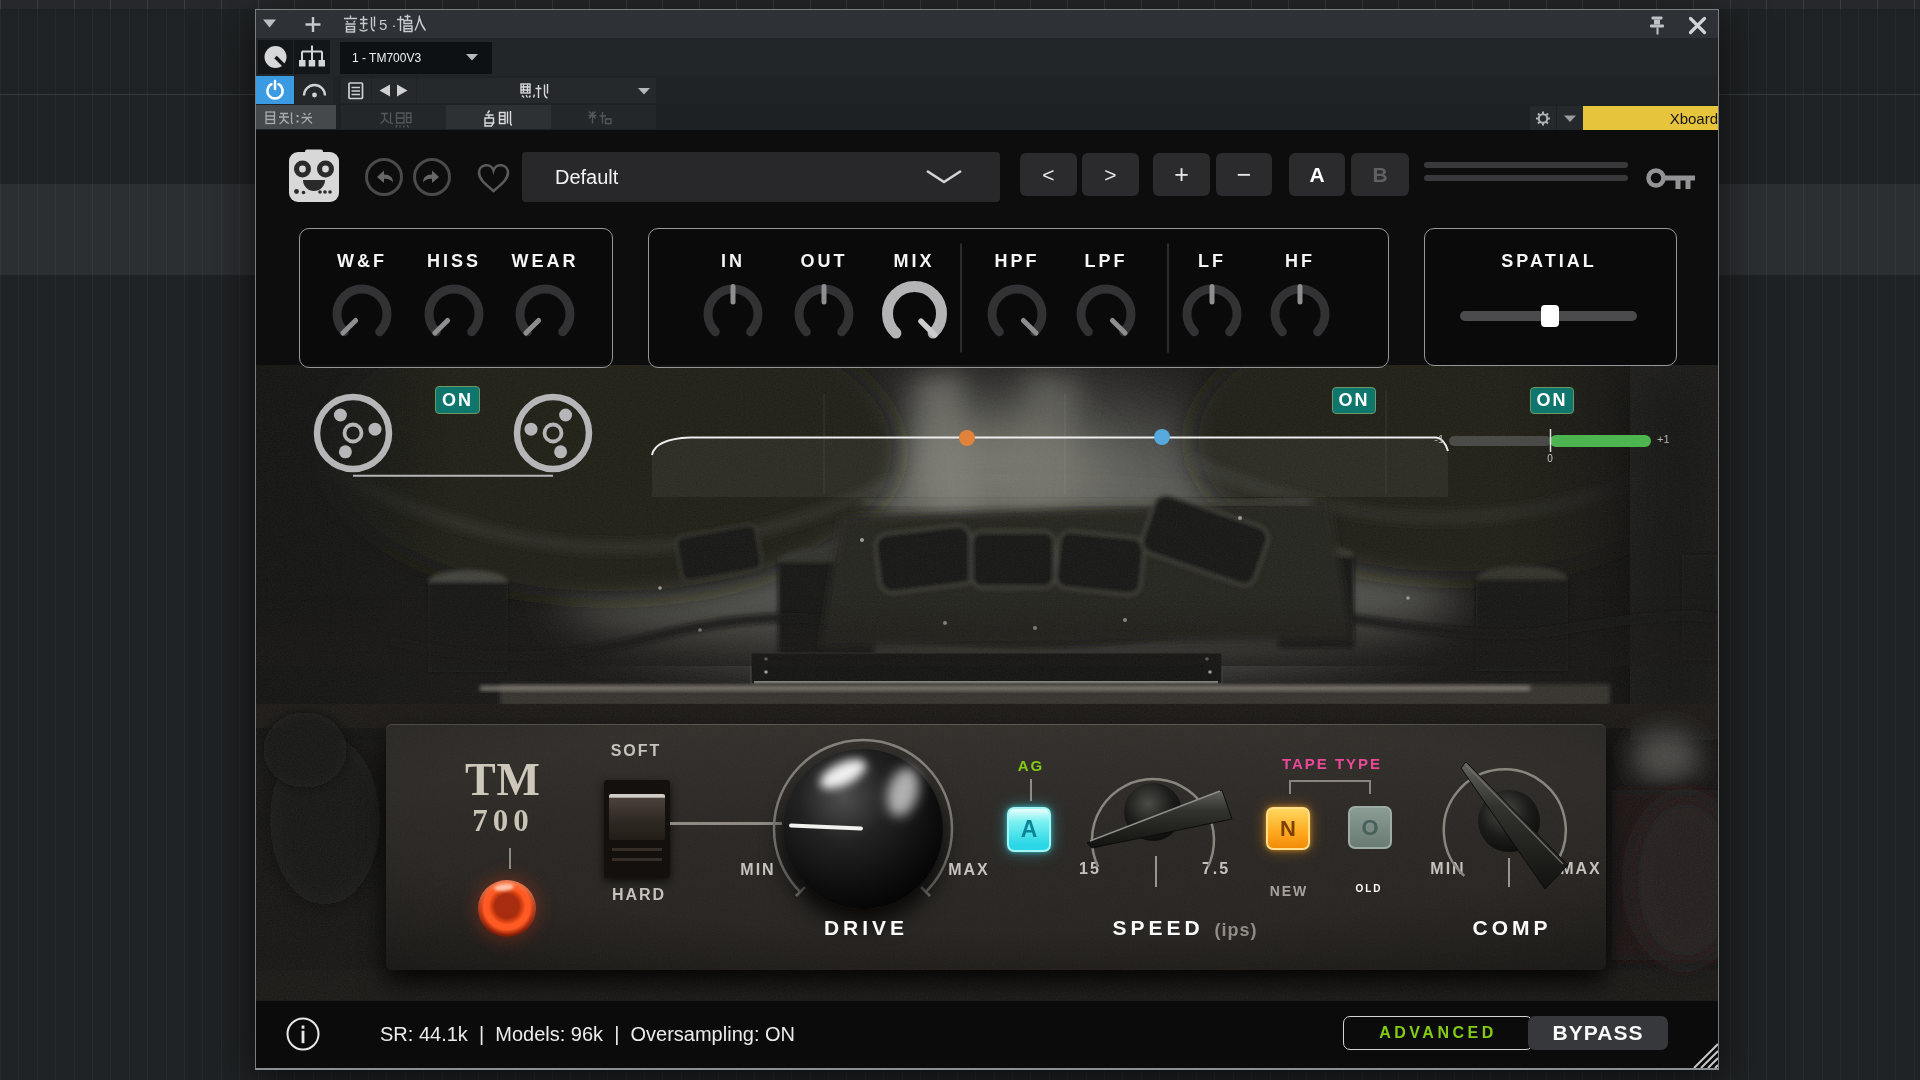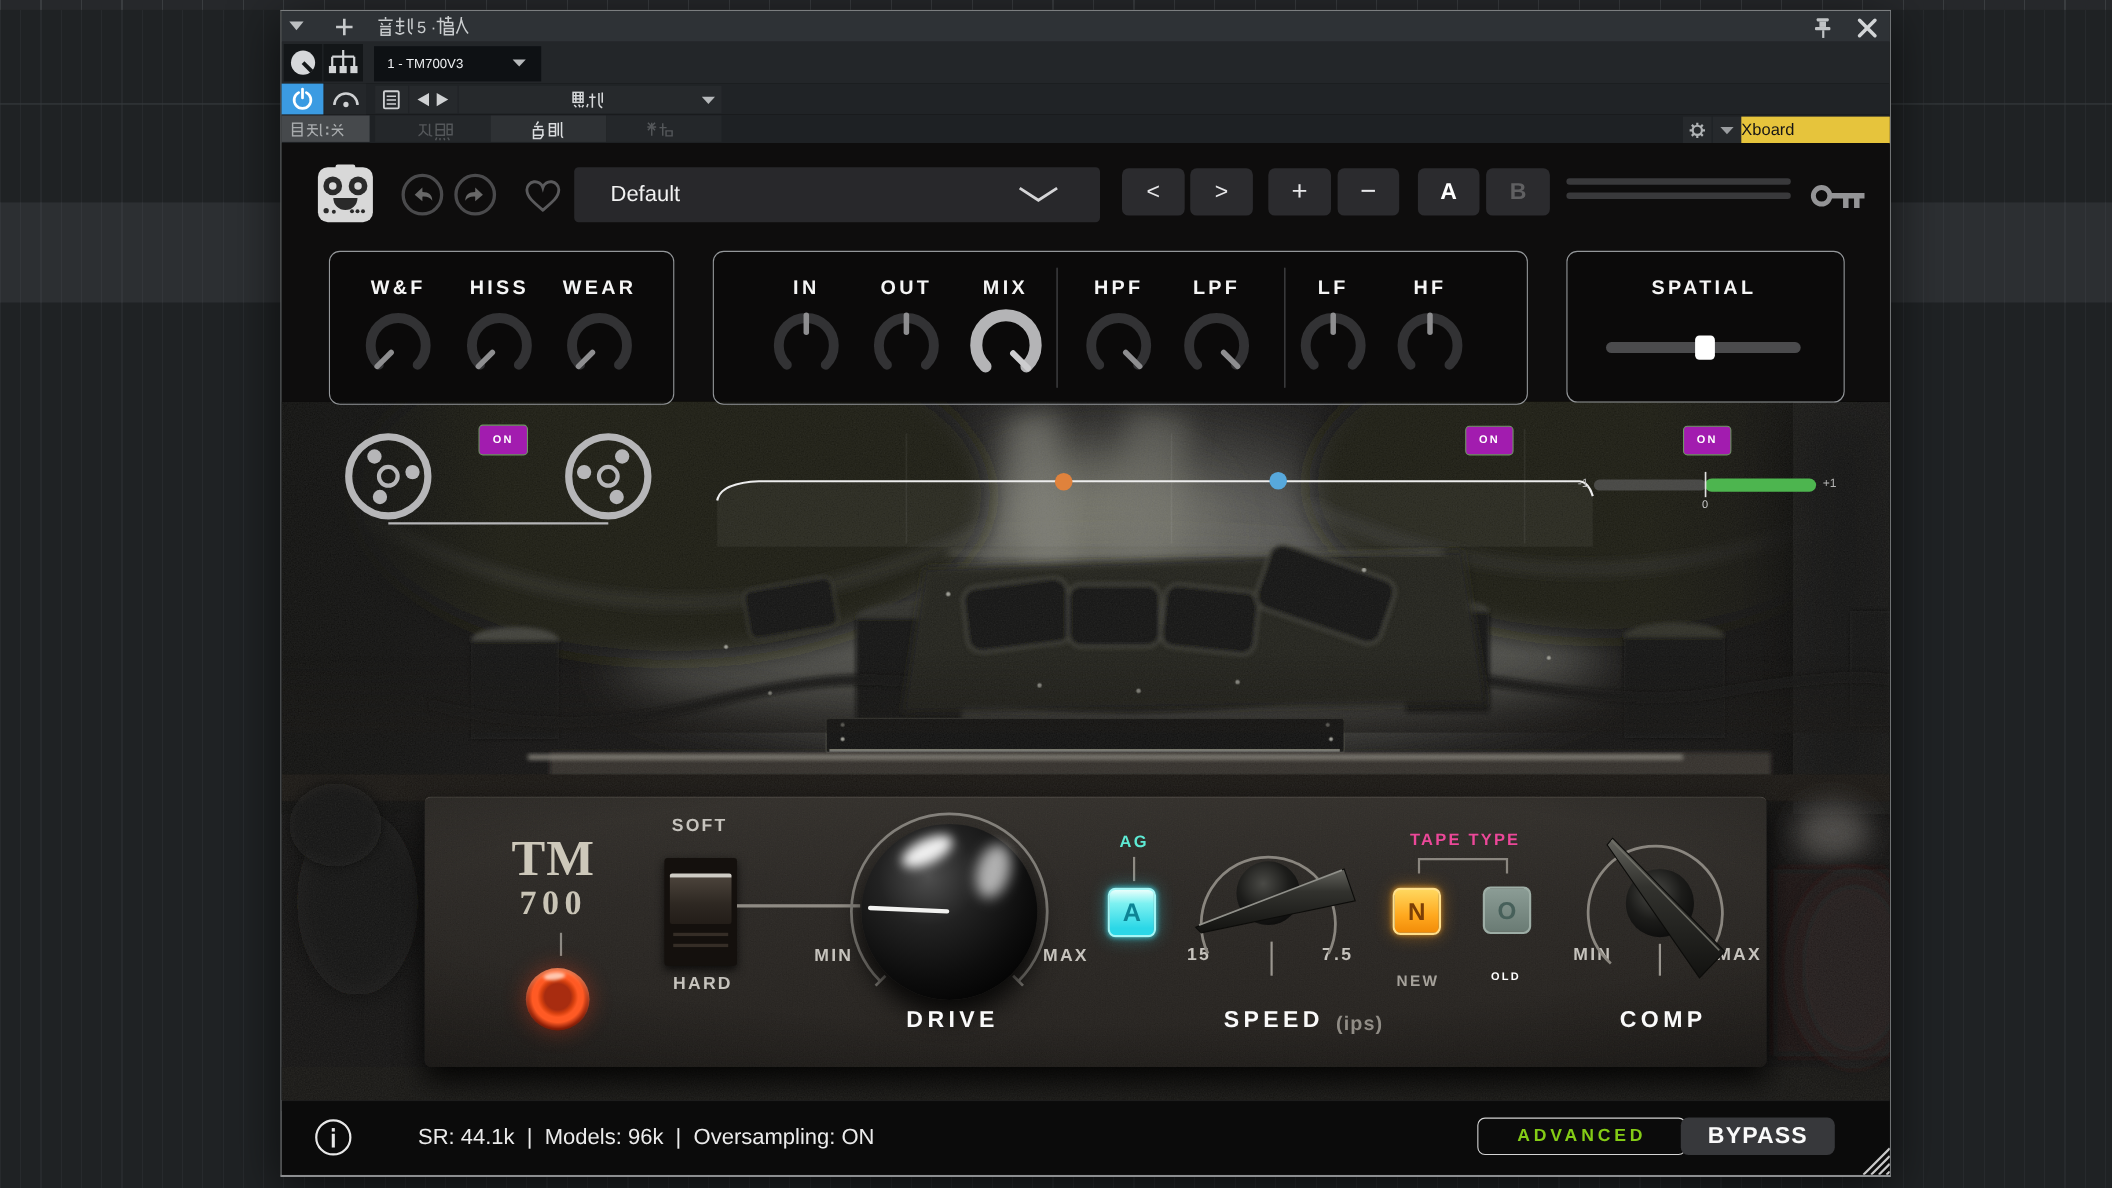--- a/index.html
+++ b/index.html
@@ -14,28 +14,28 @@
 #bg .hline{position:absolute;left:0;top:94px;width:1920px;height:1px;background:#383c3f}
 #bg .ruler{position:absolute;left:0;top:0;width:1920px;height:9px;background:#26282b;
  background-image:repeating-linear-gradient(90deg,#3a3d40 0 1px,transparent 1px 36.8px);}
 
 #win{position:absolute;left:255px;top:9px;width:1464px;height:1061px;background:#0e0d0d;
  border:1px solid #7b7e80;border-bottom:2px solid #8d8f91;box-shadow:0 10px 45px rgba(0,0,0,.65)}
 .row1{position:absolute;left:256px;top:10px;width:1462px;height:28px;background:#2e3236}
 .row2{position:absolute;left:256px;top:38px;width:1462px;height:38px;background:#232629}
 .row3{position:absolute;left:256px;top:76px;width:1462px;height:28px;background:#202326}
 .row4{position:absolute;left:256px;top:104px;width:1462px;height:26px;background:#1e2124}
-.hcell{position:absolute;display:flex;align-items:center;justify-content:flex-start}
+.hcell{position:absolute;display:flex;align-items:center;justify-content:flex-end}
 
 #plug{position:absolute;left:256px;top:130px;width:1462px;height:870px;background:#0e0d0d}
 .tbtn{position:absolute;background:#2b2b2e;border-radius:6px;color:#e8e8ea;display:flex;align-items:center;justify-content:center}
 .panel{position:absolute;border:1px solid #94979a;border-radius:10px;background:rgba(10,10,10,.55)}
 .plabel{position:absolute;color:#f5f5f5;font-weight:bold;font-size:18px;letter-spacing:3px;text-align:center}
-.onbtn{position:absolute;background:#a21caf;border:1px solid #6e9763;border-radius:4px;color:#fff;
- font-weight:bold;font-size:10px;letter-spacing:2px;display:flex;align-items:center;justify-content:center}
+.onbtn{position:absolute;background:#0f766e;border:1px solid #6e9763;border-radius:4px;color:#fff;
+ font-weight:bold;font-size:18px;letter-spacing:2px;display:flex;align-items:center;justify-content:center}
 .fplab{position:absolute;color:#c6c3bd;font-weight:bold;font-size:16px;letter-spacing:2px;text-align:center}
 .fplab2{position:absolute;color:#fafafa;font-weight:bold;font-size:21px;letter-spacing:4px;text-align:center}
 </style></head>
 <body>
 <div id="stage">
 <div id="bg">
       <div class="grid"></div>
       <div class="hline"></div>
       <div class="band"></div>
       <div class="ruler"></div>
@@ -401,21 +401,21 @@
  </svg>
  <div class="abs" style="left:783px;top:749px;width:160px;height:160px;border-radius:50%;
   background:radial-gradient(circle at 38% 30%,#4e4e4e 0,#222 30%,#0d0d0d 62%,#000 88%);
   box-shadow:0 14px 22px rgba(0,0,0,.8)"></div>
  <div class="abs" style="left:818px;top:763px;width:50px;height:22px;background:rgba(255,255,255,.92);border-radius:50%;filter:blur(5px);transform:rotate(-26deg)"></div>
  <div class="abs" style="left:888px;top:767px;width:30px;height:50px;background:rgba(255,255,255,.65);border-radius:50%;filter:blur(6px);transform:rotate(16deg)"></div>
  <div class="abs" style="left:789px;top:825px;width:74px;height:4px;background:#f2f2f0;border-radius:2px;transform:rotate(2.5deg)"></div>
  <div class="fplab" style="left:736px;top:861px;width:44px">MIN</div>
  <div class="fplab" style="left:944px;top:861px;width:50px">MAX</div>
  <div class="fplab2" style="left:816px;top:916px;width:100px">DRIVE</div>
- <div class="fplab" style="left:1006px;top:757px;width:50px;font-size:15px;color:#5eead4">AG</div>
+ <div class="fplab" style="left:1006px;top:757px;width:50px;font-size:15px;color:#84cc16">AG</div>
  <div class="abs" style="left:1030px;top:779px;width:2px;height:22px;background:#8f8b84"></div>
  <div class="abs" style="left:1007px;top:807px;width:44px;height:45px;border-radius:7px;
   background:linear-gradient(180deg,#e9fffc,#7df1f1 30%,#2bd7e7 85%);border:2px solid #a2f6f6;
   box-shadow:0 0 16px rgba(60,225,240,.45),0 0 5px rgba(60,225,240,.7);
   display:flex;align-items:center;justify-content:center;color:#0d8495;font-weight:bold;font-size:23px">A</div>
  <svg class="abs" style="left:1060px;top:720px;width:560px;height:240px;z-index:2" viewBox="1060 720 560 240" fill="none">
   <defs>
    <linearGradient id="bladeg" x1="0" y1="0" x2="0" y2="1">
     <stop offset="0" stop-color="#64645e"></stop>
             <stop offset="0.35" stop-color="#32322e"></stop>

